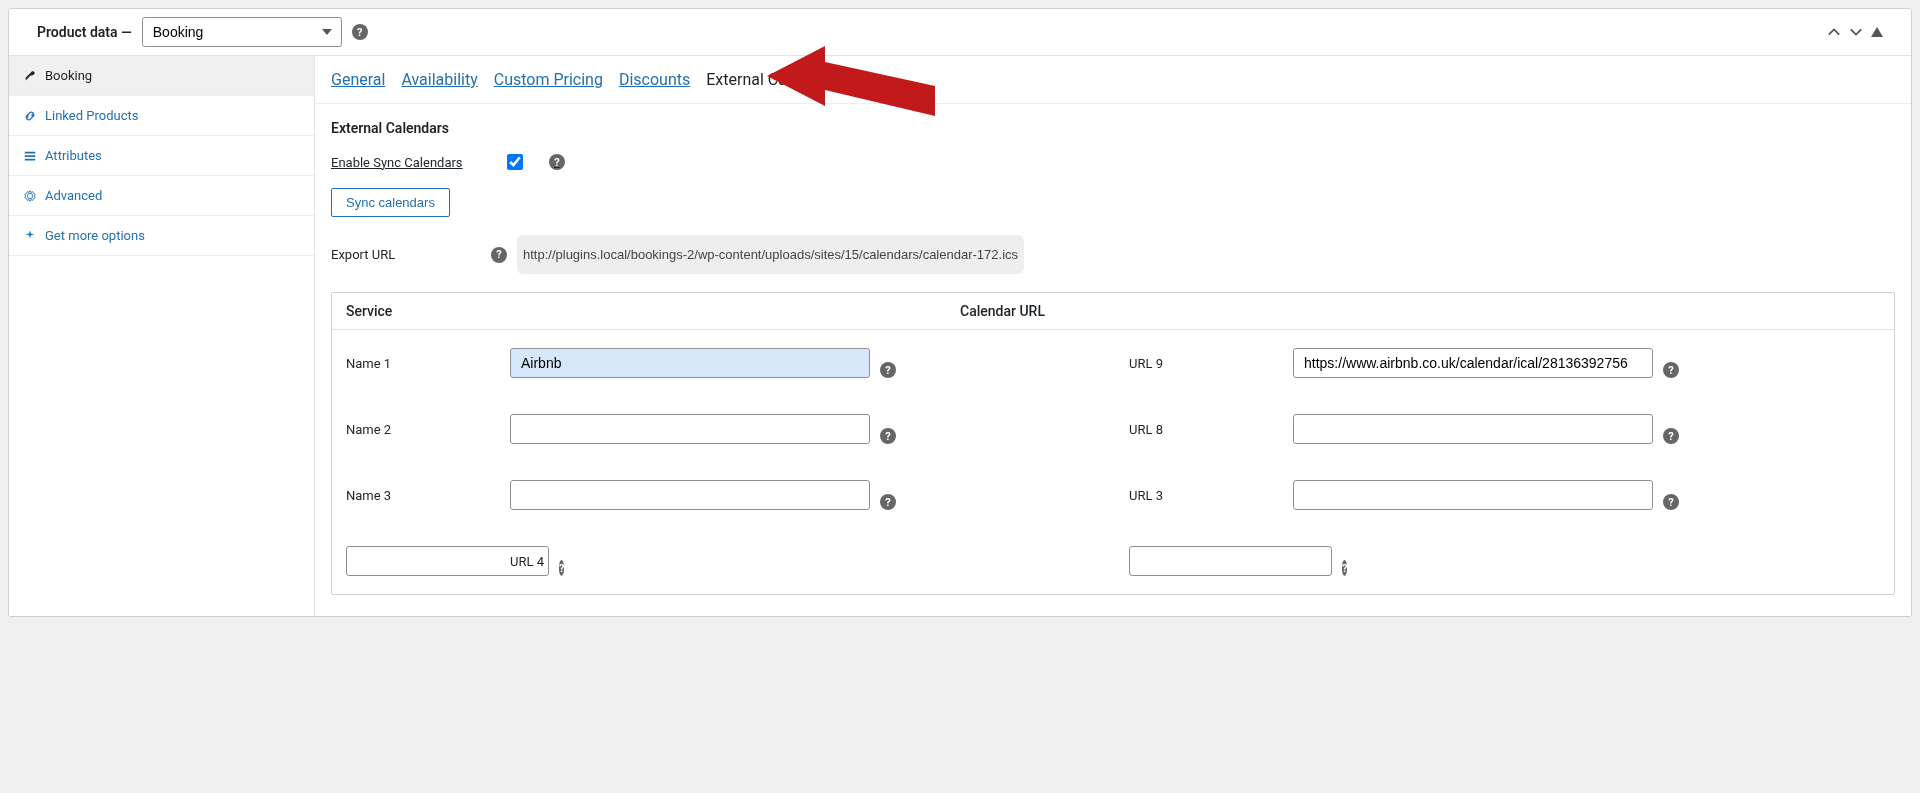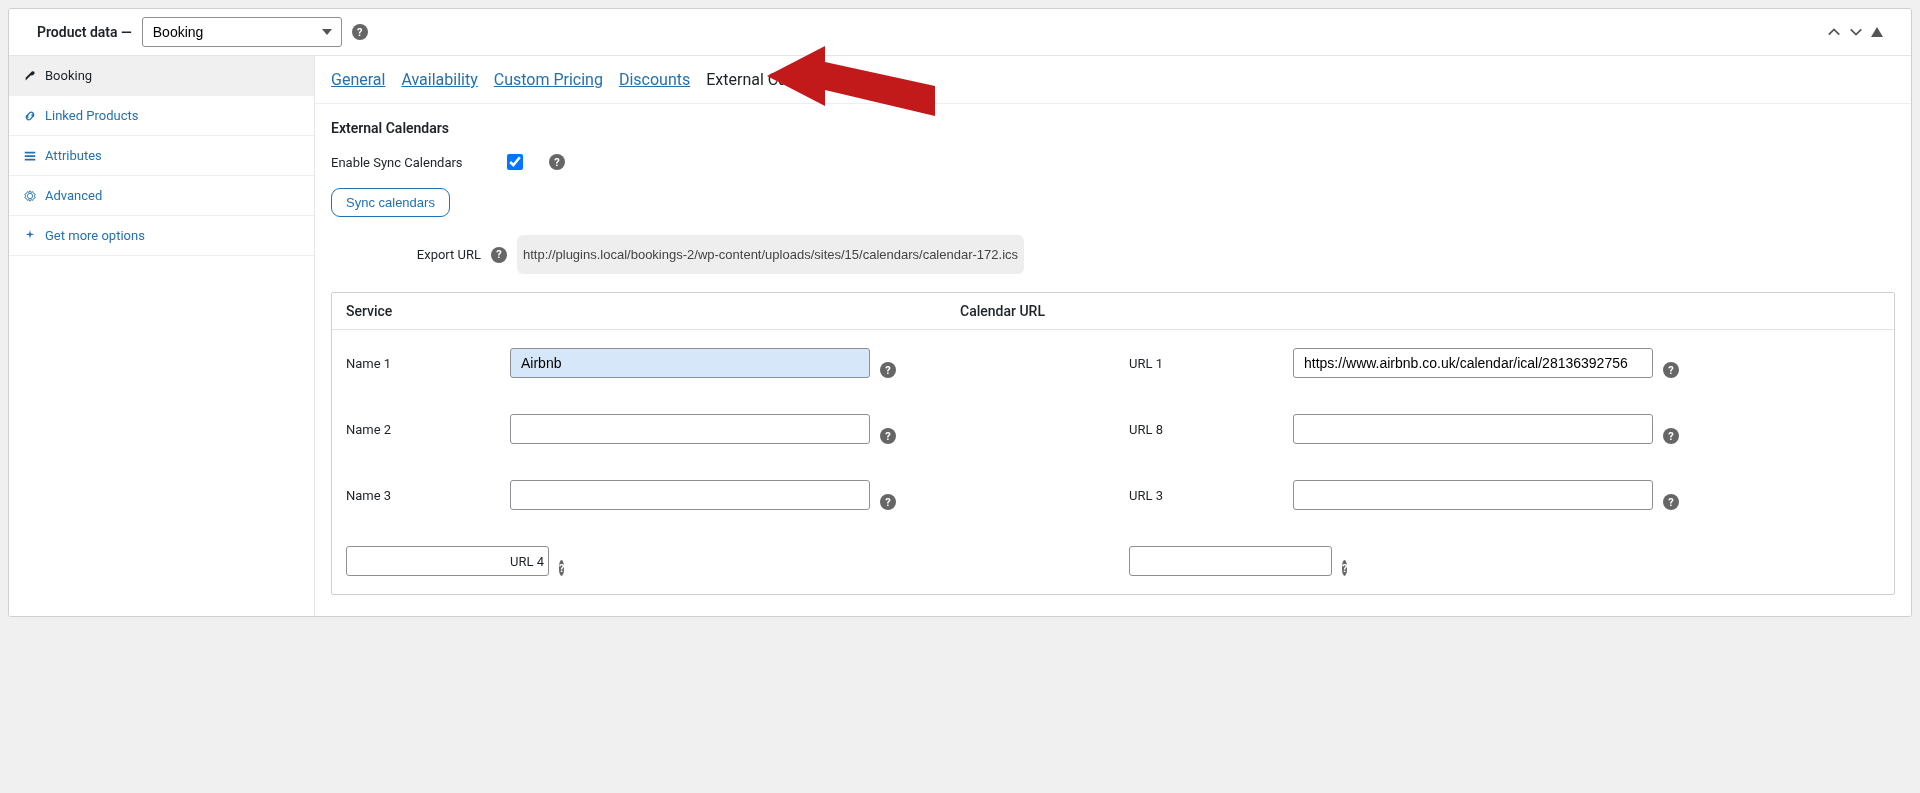--- a/index.html
+++ b/index.html
@@ -156,45 +156,45 @@
   }
   .section-title {
     font-weight: 600;
     font-size: 14px;
     color: #1d2327;
   }
   .row {
     display: flex;
     align-items: center;
     gap: 26px;
+    text-decoration: underline;
   }
   .row-label {
     width: 150px;
     font-size: 13px;
     color: #1d2327;
   }
   .checkbox {
     width: 16px; height: 16px;
     cursor: pointer;
   }
   .btn {
     display: inline-block;
     border: 1px solid #2271b1;
     color: #2271b1;
     background: #fff;
     padding: 6px 14px;
-    border-radius: 9px;
+    border-radius: 2px;
     font-size: 13px;
     cursor: pointer;
   }
   .url-row {
     display: flex;
     align-items: center;
     gap: 10px;
-    text-align: right;
   }
   .url-row .code {
     font-family: Liberation Sans, sans-serif;
     background: #eee;
     padding: 12px 6px;
     font-size: 13px;
     color: #444;
     word-break: break-all;
     border-radius: 6px;
   }
@@ -363,21 +363,21 @@
             <span>Service</span>
             <span>Calendar URL</span>
           </div>
 
           <div class="trow">
             <span class="tcell">Name 1</span>
             <span class="tcell field">
               <input class="tinput name-focus" value="Airbnb" style="">
               <span class="help">?</span>
             </span>
-            <span class="tcell">URL 1</span>
+            <span class="tcell">URL 9</span>
             <span class="tcell field">
               <input class="tinput" value="https://www.airbnb.co.uk/calendar/ical/28136392756" style="">
               <span class="help">?</span>
             </span>
           </div>
 
           <div class="trow">
             <span class="tcell">Name 2</span>
             <span class="tcell field">
               <input class="tinput" value="" style="">

